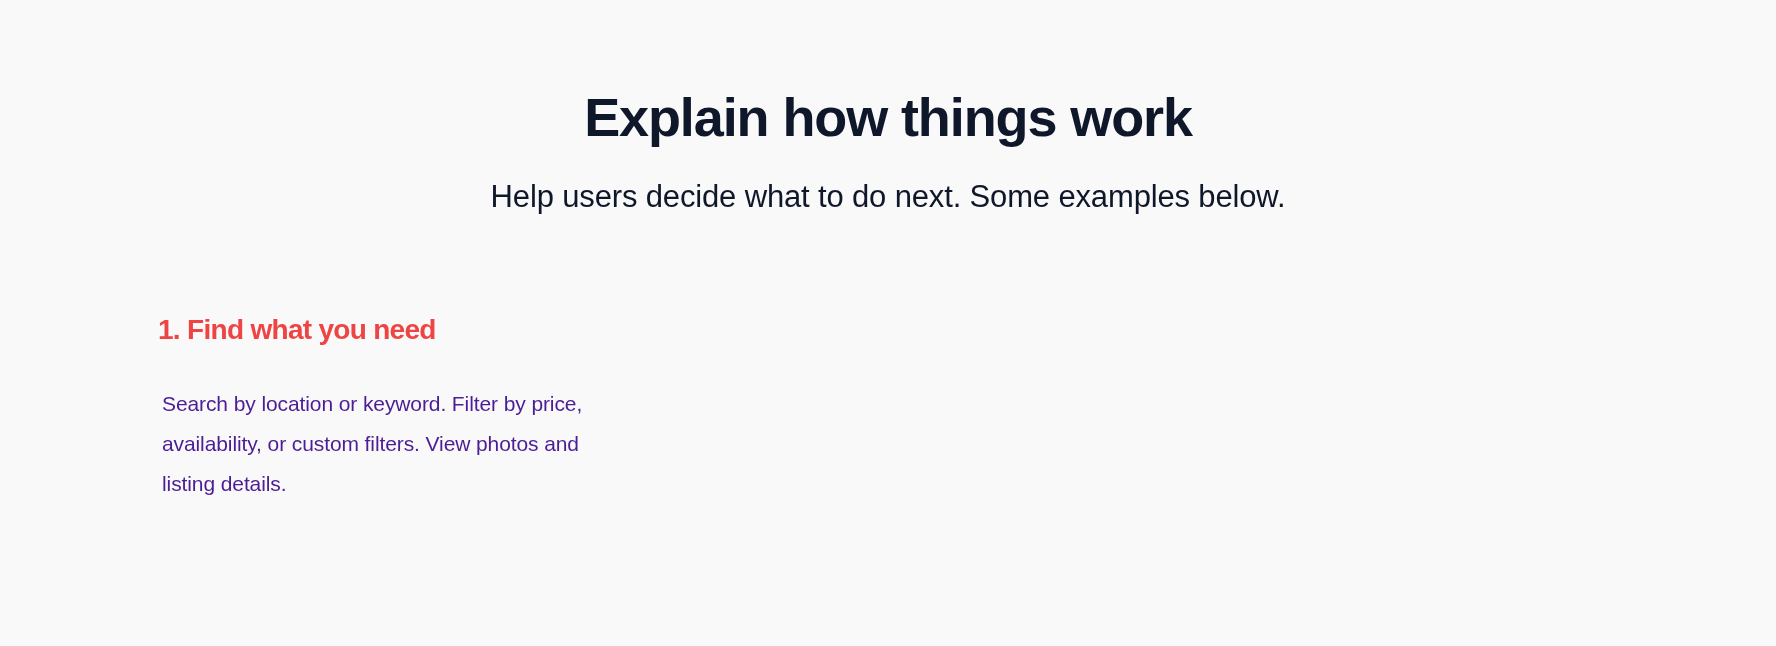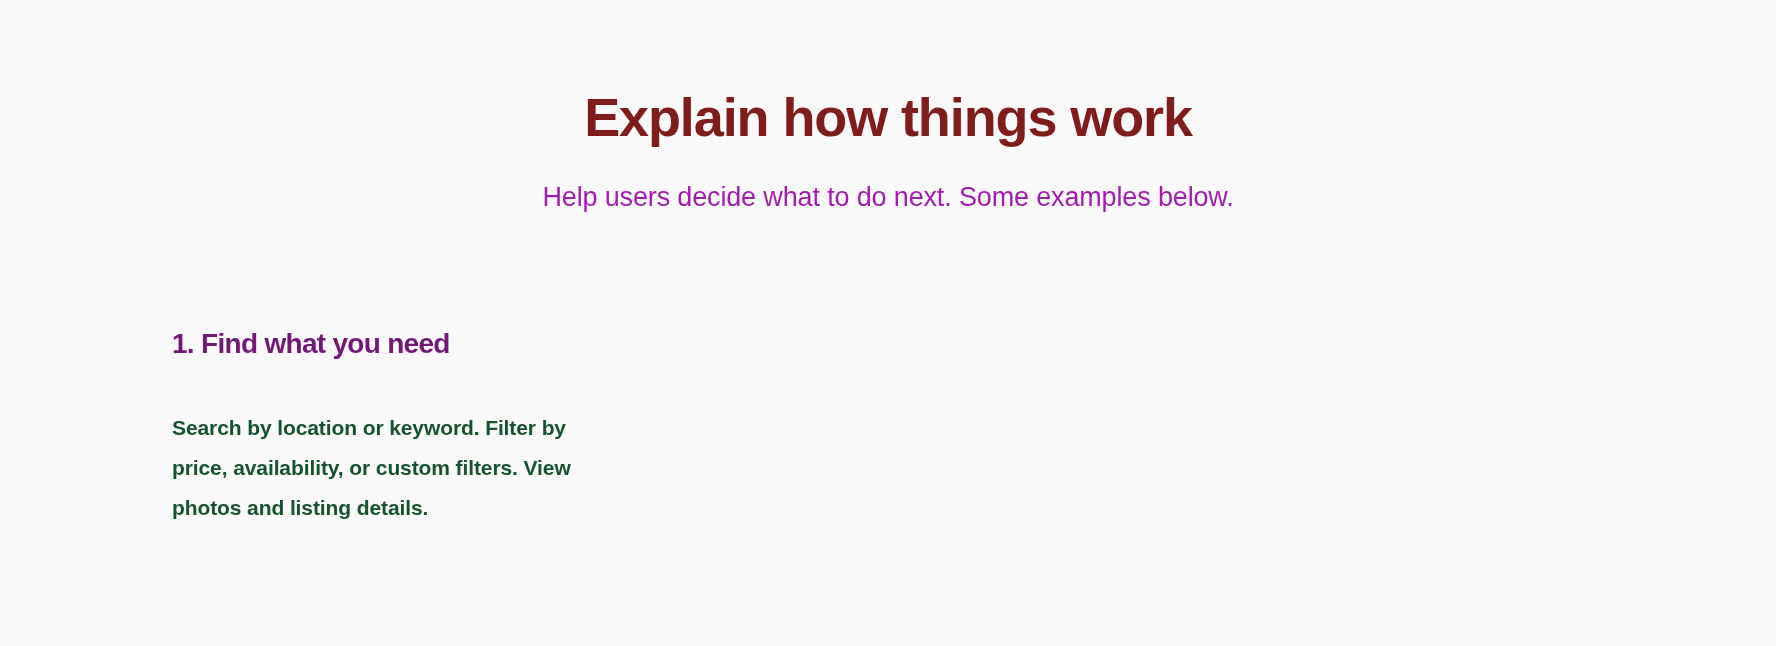--- a/index.html
+++ b/index.html
@@ -27,31 +27,31 @@
     padding-top: 86px;
     text-align: center;
   }
 
   .page-title {
     margin: 0;
     font-size: 54px;
     line-height: 62px;
     font-weight: 700;
     letter-spacing: -1.1px;
-    color: #7f1d1d;
+    color: #0f172a;
   }
 
   .page-subtitle {
     margin: 0;
     padding-top: 33px;
-    font-size: 27px;
+    font-size: 31px;
     line-height: 32px;
     font-weight: 400;
     letter-spacing: -0.15px;
-    color: #a21caf;
+    color: #0f172a;
   }
 
   
   .steps {
     display: flex;
     align-items: flex-start;
     padding: 98px 0 0 0;
     margin: 0 156px 0 156px;
     gap: 0;
   }
@@ -59,37 +59,37 @@
   .step {
     box-sizing: border-box;
     flex: 0 0 auto;
   }
 
   .step-1 { width: 544px; padding-right: 60px; }
   .step-2 { width: 545px; padding-right: 40px; }
   .step-3 { width: 475px; }
 
   .step-heading {
-    margin: 16px;
+    margin: 2px;
     font-size: 28px;
     line-height: 34px;
     font-weight: 700;
     letter-spacing: -0.7px;
-    color: #701a75;
+    color: #ef4444;
     white-space: nowrap;
   }
 
   .step-body {
-    margin: 16px;
+    margin: 6px;
     padding-top: 31px;
     font-size: 21px;
     line-height: 40px;
-    font-weight: 700;
+    font-weight: 400;
     letter-spacing: -0.1px;
-    color: #14532d;
+    color: #4c1d95;
   }
 </style>
 </head>
 <body>
 
 <div class="page">
 
   <div class="header">
     <h1 class="page-title">Explain how things work</h1>
     <p class="page-subtitle">Help users decide what to do next. Some examples below.</p>

